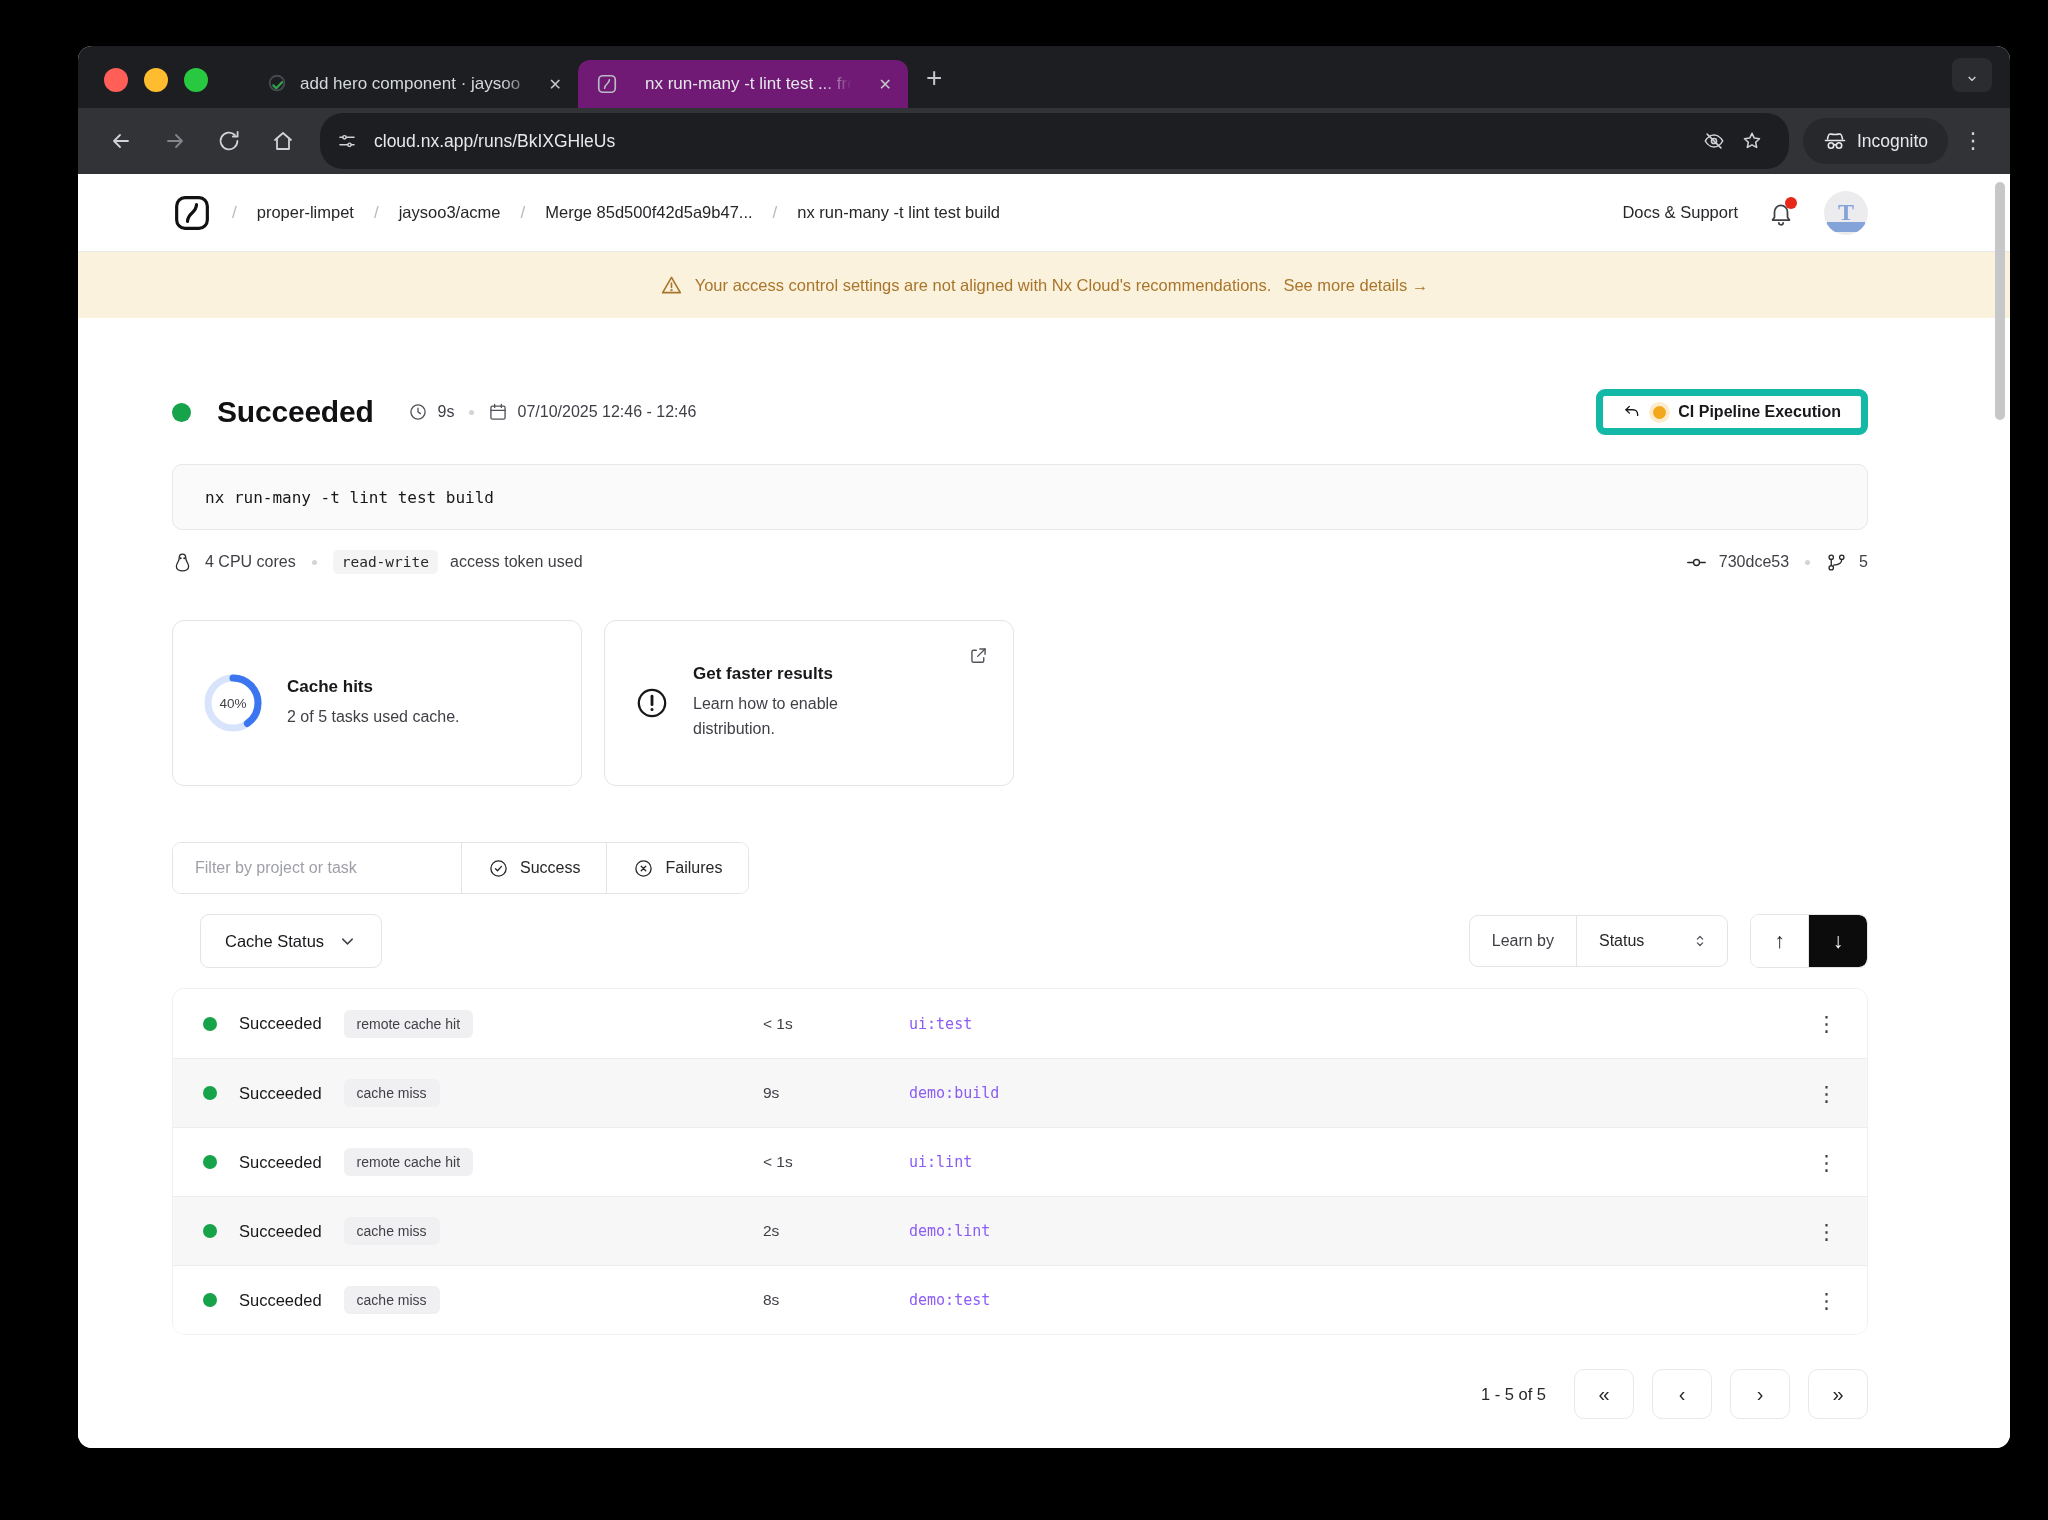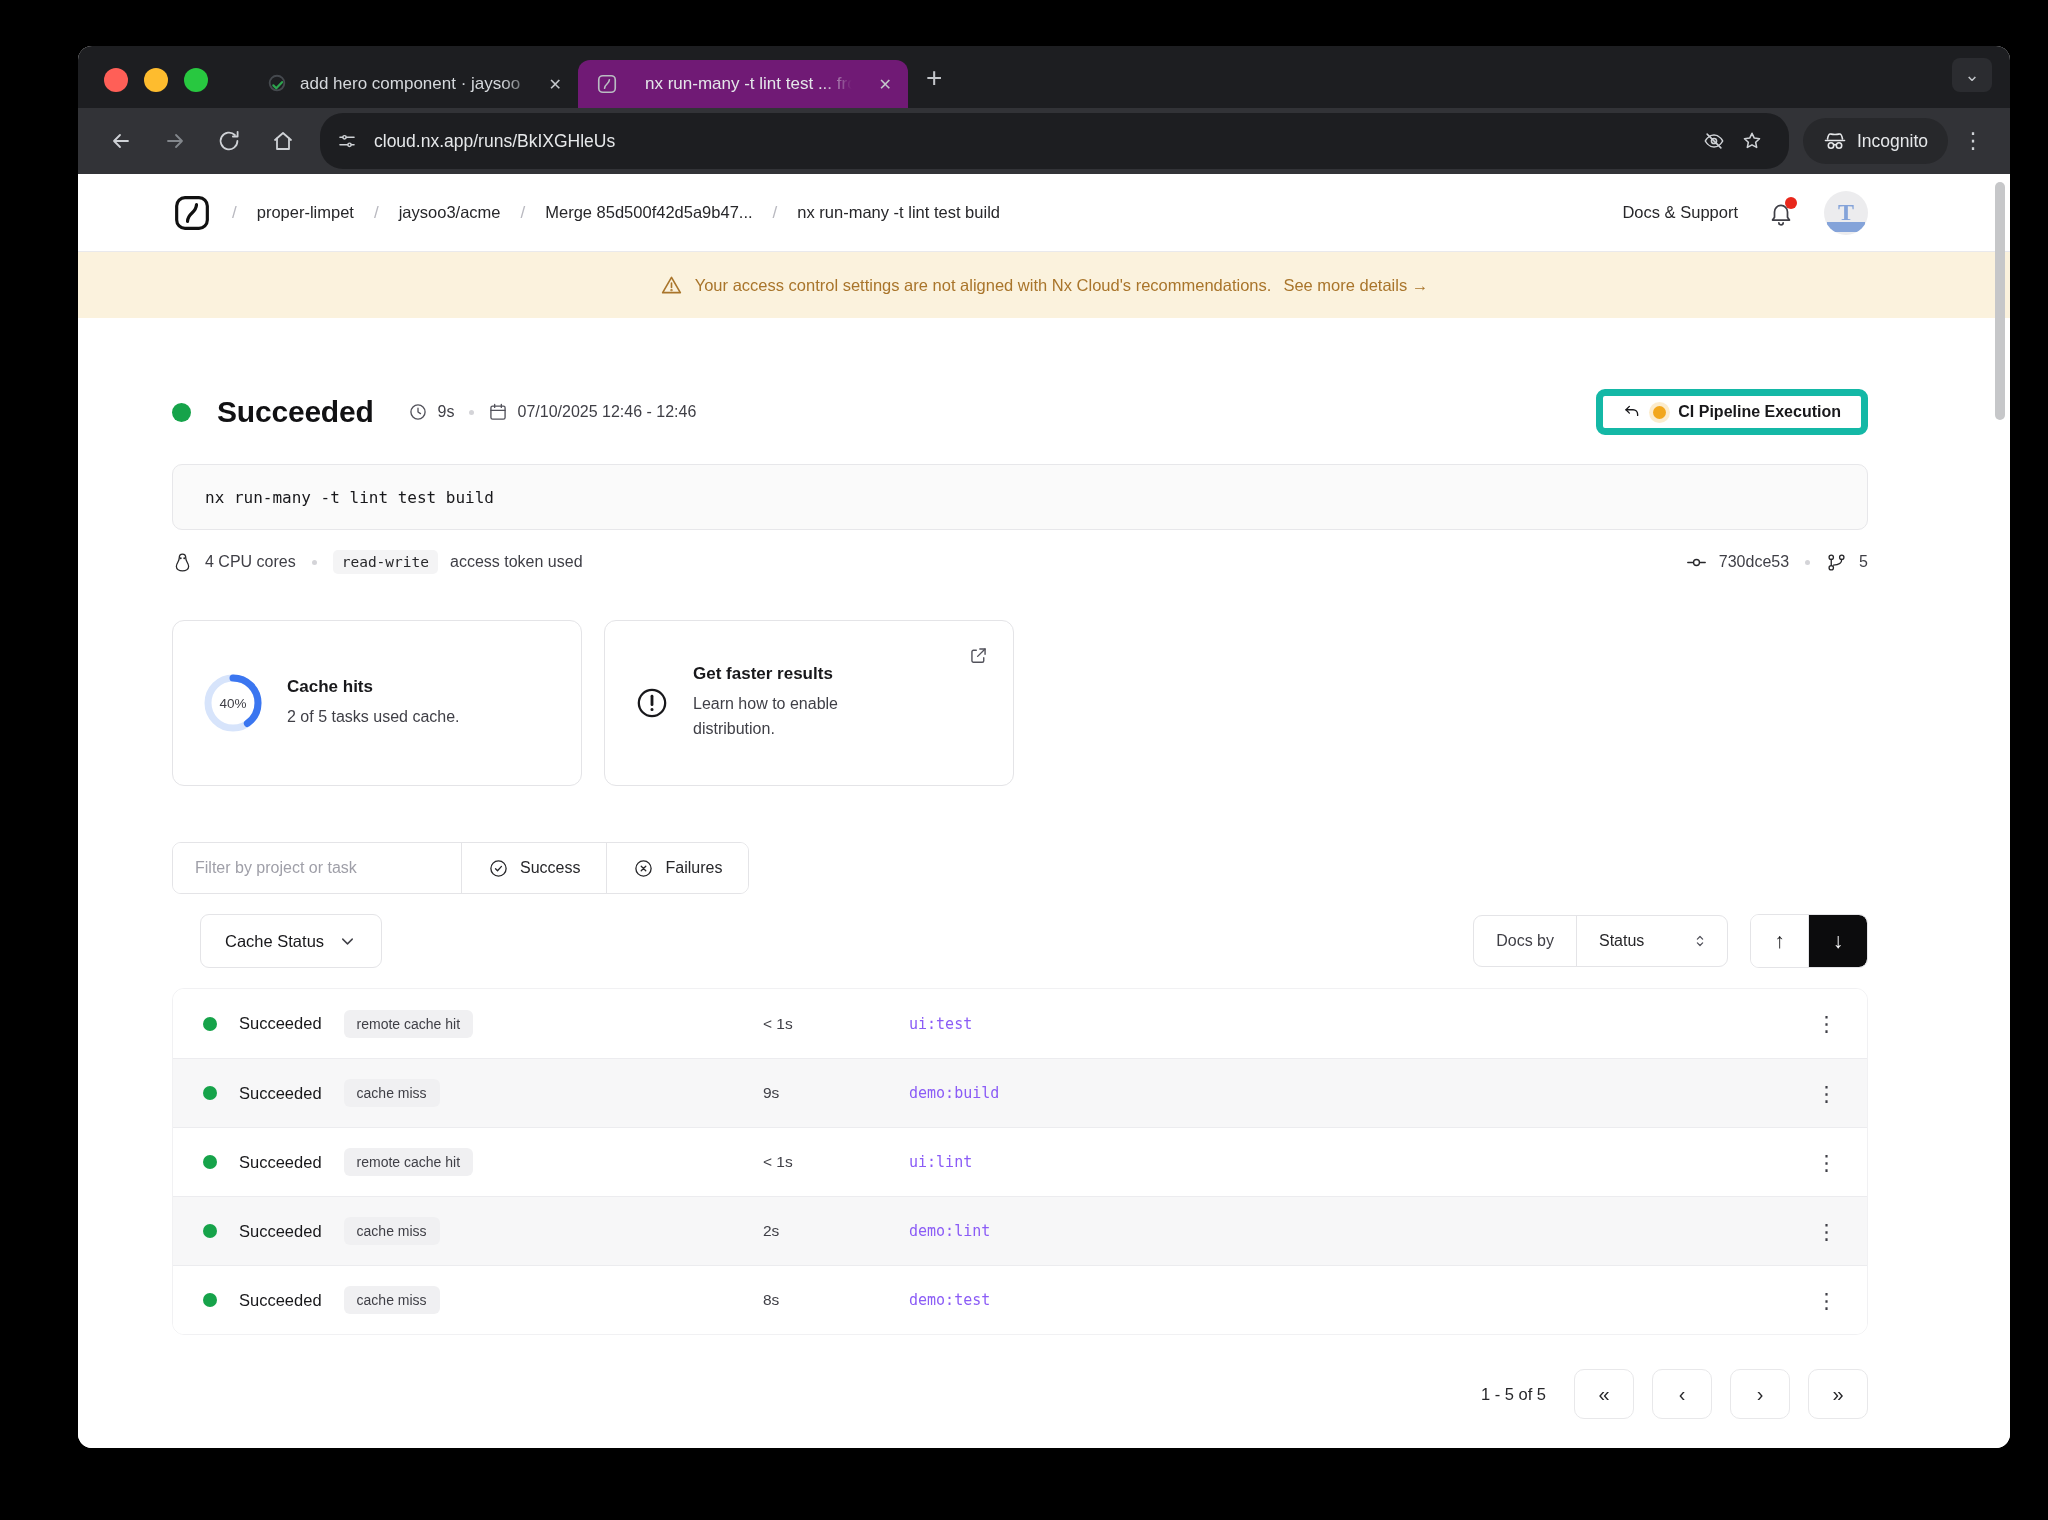--- a/index.html
+++ b/index.html
@@ -400,21 +400,21 @@
 
       <div class="controlsrow">
         <div class="cachestatus">
           <span>Cache Status</span>
           <svg viewBox="0 0 24 24">
               <path d="m6 9 6 6 6-6"></path>
             </svg>
         </div>
         <div class="right-controls">
           <div class="sortctl">
-            <span class="sortlabel">Docs by</span>
+            <span class="sortlabel">Learn by</span>
             <span class="sortvalue">
               <span>Status</span>
               <svg viewBox="0 0 24 24">
                   <path d="m8.5 9.5 3.5-3.5 3.5 3.5M8.5 14.5l3.5 3.5 3.5-3.5"></path>
                 </svg>
             </span>
           </div>
           <div class="arrowgroup">
             <div class="abtn up">↑</div>
             <div class="abtn down">↓</div>

